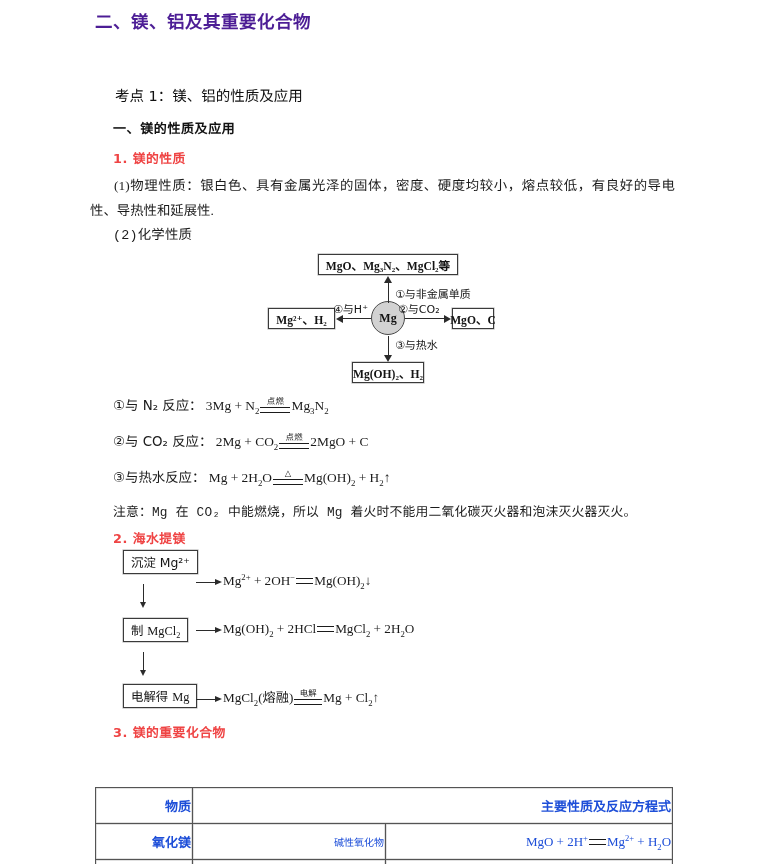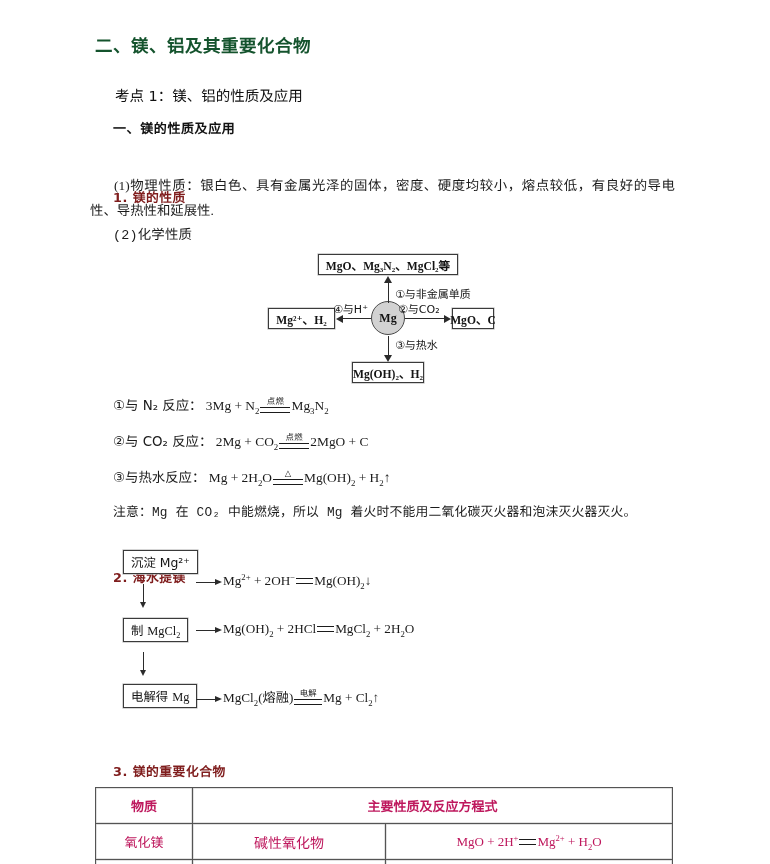--- a/index.html
+++ b/index.html
@@ -19,26 +19,26 @@
   .page {
     position: absolute;
     left: 0; top: 0;
     width: 770px;
     height: 864px;
   }
 
   
   .h-main {
     position: absolute;
-    left: 95px; top: 32px;
+    left: 95px; top: 8px;
     font-family: "DejaVu Sans", "Liberation Sans", sans-serif;
     font-size: 17.5px;
     font-weight: bold;
     letter-spacing: 0.5px;
-    color: #14532d;
+    color: #4c1d95;
   }
   .h-kaodian {
     position: absolute;
     left: 95px; top: 84px;
     font-family: "DejaVu Sans", "Liberation Sans", sans-serif;
     font-size: 14.5px;
     font-weight: normal;
     color: #111;
     margin-left: 20px;
   }
@@ -51,22 +51,21 @@
     letter-spacing: 0.6px;
     color: #111;
   }
   .h-num {
     position: absolute;
     left: 113px;
     font-family: "DejaVu Sans", "Liberation Sans", sans-serif;
     font-size: 12.8px;
     font-weight: bold;
     letter-spacing: 0.5px;
-    color: #7f1d1d;
-    margin-top: 39px;
+    color: #ef4444;
   }
 
   
   .para {
     position: absolute;
     font-family: Liberation Mono, monospace;
     font-size: 13.4px;
     line-height: 25px;
     color: #1b1b1b;
     letter-spacing: 0.2px;
@@ -256,38 +255,38 @@
   #compound-table {
     position: absolute;
     left: 95px; top: 787px;
     width: 577px;
     border-collapse: collapse;
     table-layout: fixed;
   }
   #compound-table td {
     border: 1.3px solid #545454;
     box-shadow: 0 0 0 0.5px #c3c3c3 inset;
-    text-align: center;
+    text-align: right;
     vertical-align: middle;
     height: 33px;
-    color: #be185d;
+    color: #1d4ed8;
   }
   .tc-name {
     font-family: "DejaVu Sans", "Liberation Sans", sans-serif;
     font-size: 13px;
-    font-weight: normal;
+    font-weight: bold;
   }
   .tc-head {
     font-family: "DejaVu Sans", "Liberation Sans", sans-serif;
     font-size: 13px;
     font-weight: bold;
   }
   .tc-prop {
     font-family: Liberation Sans, sans-serif;
-    font-size: 14px;
+    font-size: 10px;
   }
   .tc-eq {
     font-family: "Liberation Serif", "DejaVu Serif", serif;
     font-size: 13px;
     white-space: nowrap;
   }
 </style>
 </head>
 <body>
 

